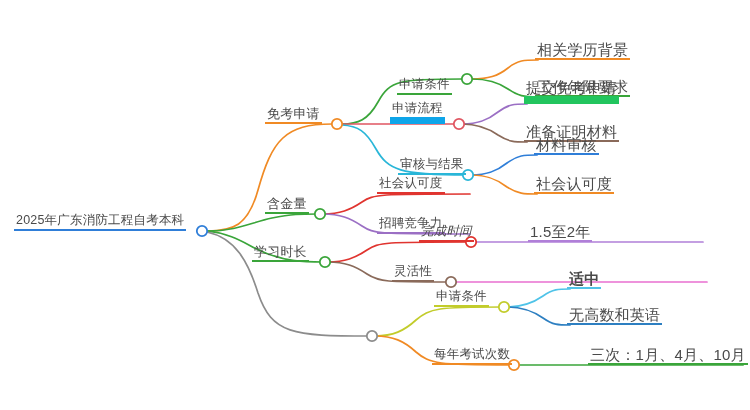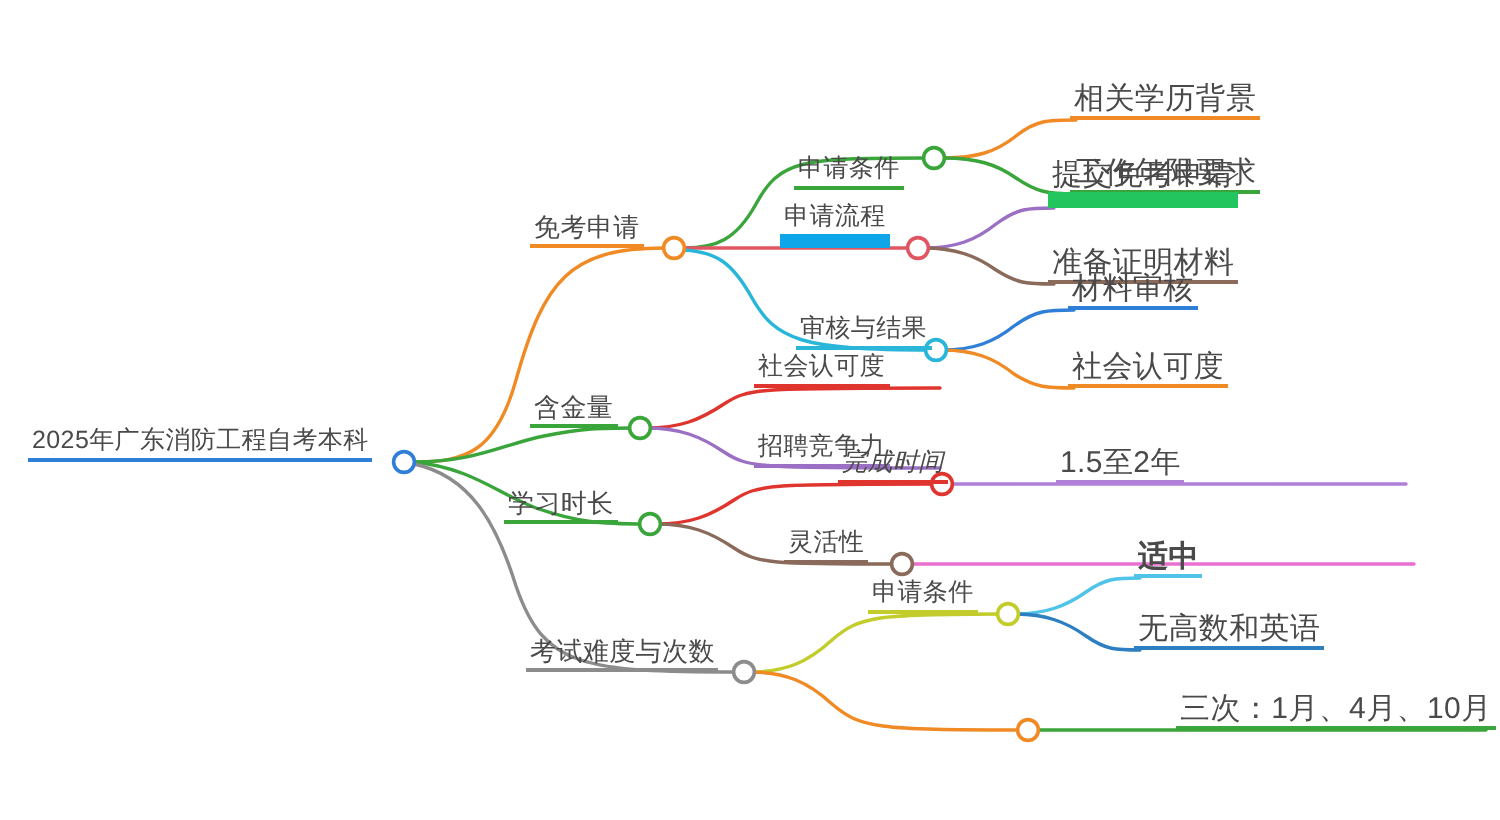--- a/index.html
+++ b/index.html
@@ -166,19 +166,19 @@
 
   <div class="node-label lvl1" style="left:265px; top:214px; border-bottom:2px solid #3aa53a;">含金量</div>
   <div class="node-label lvl2" style="left:377px; top:194px; border-bottom:2px solid #e0342f;">社会认可度</div>
   <div class="node-label lvl2" style="left:377px; top:234px; border-bottom:2px solid #9b6fc4;">招聘竞争力</div>
 
   <div class="node-label lvl1" style="left:252px; top:262px; border-bottom:2px solid #3aa53a;">学习时长</div>
   <div class="node-label lvl2" style="left:419px; top:242px; border-bottom:2px solid #e0342f;font-style:italic;">完成时间</div>
   <div class="node-label lvl3" style="left:528px; top:242px; border-bottom:2px solid #b07fd8;">1.5至2年</div>
   <div class="node-label lvl2" style="left:392px; top:282px; border-bottom:2px solid #8a6a5a;">灵活性</div>
 
-  <div class="node-label lvl1" style="left:263px; top:336px; border-bottom:2px solid #8c8c8c;">考试难度与次数</div>
   <div class="node-label lvl2" style="left:434px; top:307px; border-bottom:2px solid #c2cc2b;">申请条件</div>
   <div class="node-label lvl3" style="left:567px; top:289px; border-bottom:2px solid #4fc3e8;font-weight:bold;">适中</div>
   <div class="node-label lvl3" style="left:567px; top:325px; border-bottom:2px solid #2d7fc1;">无高数和英语</div>
+  <div class="node-label lvl2" style="left:432px; top:365px; border-bottom:2px solid #f08a24;">每年考试次数</div>
   <div class="node-label lvl3" style="left:588px; top:365px; border-bottom:2px solid #3aa53a;">三次：1月、4月、10月</div>
 
 </div>
 
 </body></html>

